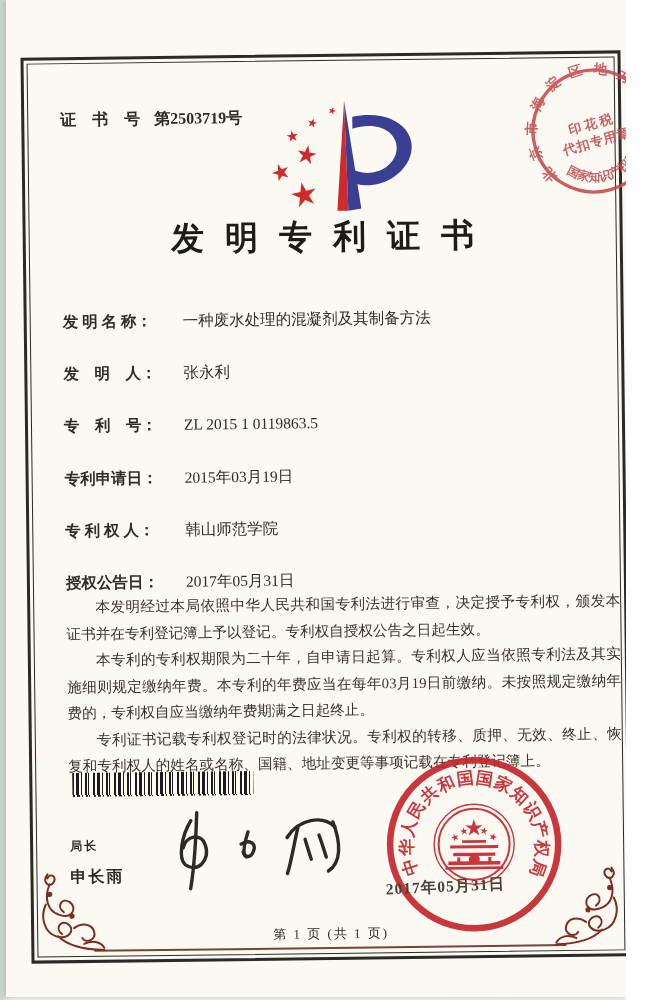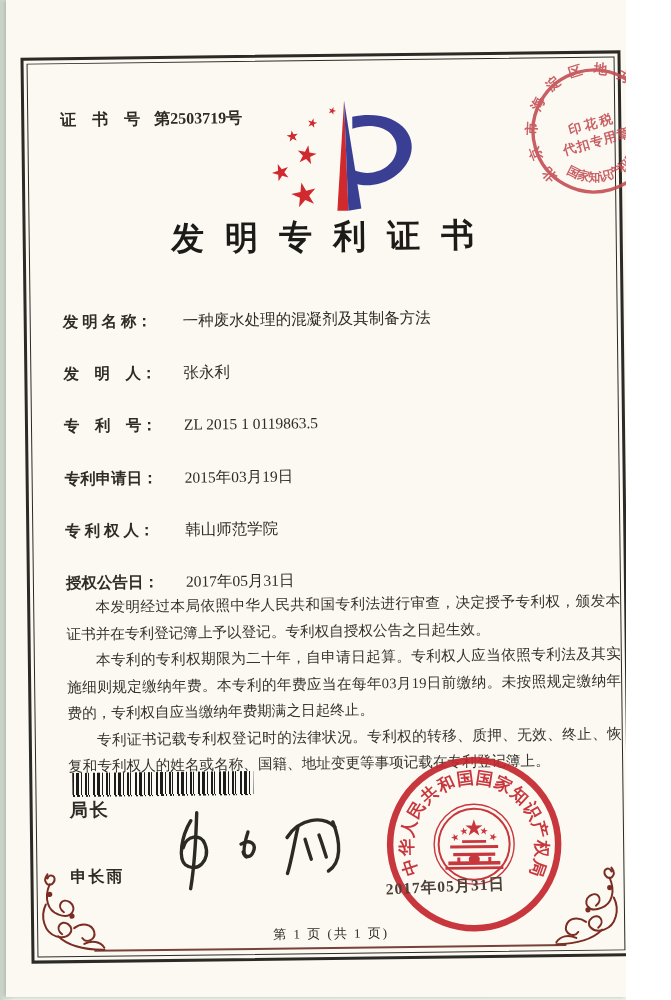--- a/index.html
+++ b/index.html
@@ -29,21 +29,21 @@
   .field .flabel{display:inline-block;min-width:116px;font-weight:600;}
   .field .fvalue{margin-left:4px;}
   .bodytext{left:36px;top:534px;width:554px;font-size:14.6px;line-height:1.82;
             color:#36322c;text-align:justify;}
   .bodytext p{margin:0;text-indent:2em;}
   .barcode{left:40px;top:713px;width:181px;height:24px;
     background-image:
       repeating-linear-gradient(90deg,#1b1b1b 0 2px,rgba(0,0,0,0) 2px 4px,#1b1b1b 4px 7px,
         rgba(0,0,0,0) 7px 9px,#1b1b1b 9px 10px,rgba(0,0,0,0) 10px 13px,#1b1b1b 13px 15px,
         rgba(0,0,0,0) 15px 16px,#1b1b1b 16px 17px,rgba(0,0,0,0) 17px 21px);}
-  .director{left:37px;top:738px;font-size:18px;color:#2e2b27;font-weight:600;letter-spacing:2px;}
+  .director{left:37px;top:778px;font-size:12px;color:#2e2b27;font-weight:600;letter-spacing:2px;}
   .director-name{left:37px;top:807px;font-size:16px;color:#2e2b27;font-weight:600;letter-spacing:2px;}
   .sig{left:118px;top:748px;}
   .sealbox{left:350px;top:698px;width:182px;height:182px;}
   .sealdate{left:352px;top:820px;width:180px;font-size:15.5px;color:#4a4138;
             letter-spacing:1px;transform:rotate(-2deg);font-weight:600;}
   .footer{left:0;bottom:14px;width:100%;text-align:center;font-size:13px;color:#2e2b27;letter-spacing:2px;}
   .ornline{position:absolute;left:60px;right:62px;bottom:8px;height:0;
            border-top:2px solid #5f221a;opacity:.85;}
   .orn{bottom:2px;width:72px;height:88px;}
   .orn-left{left:4px;}

